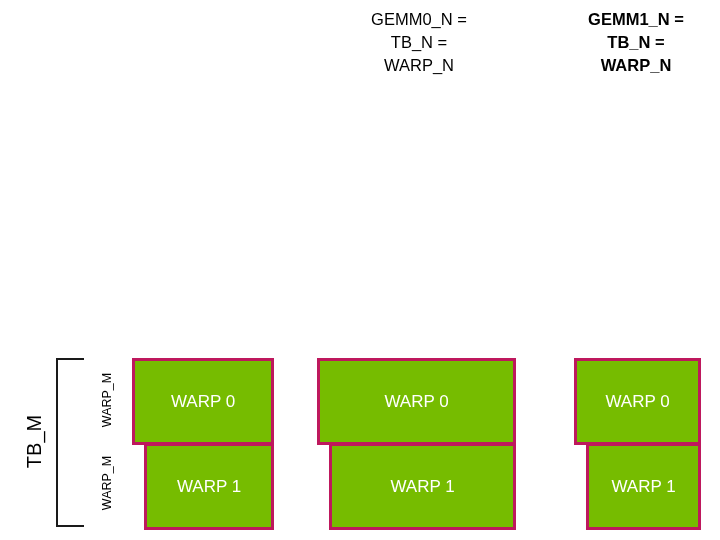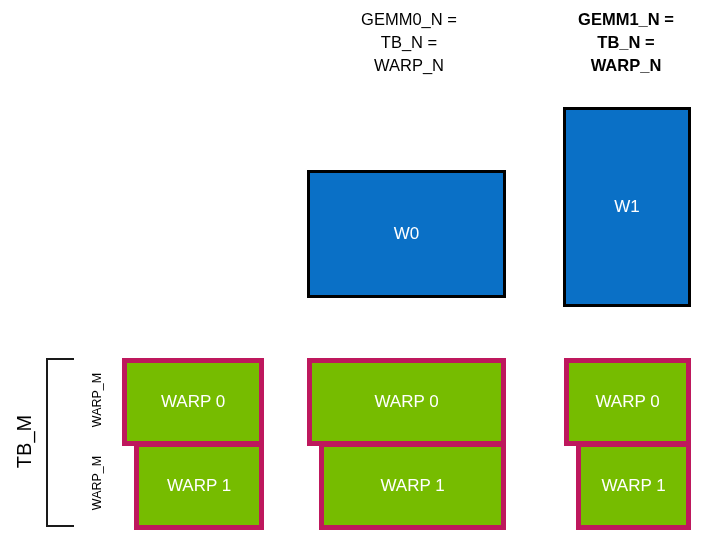--- a/index.html
+++ b/index.html
@@ -10,21 +10,21 @@
   body {
     width: 720px;
     height: 540px;
     position: relative;
     overflow: hidden;
     font-family: "Liberation Sans", sans-serif;
     color: #000000;
   }
   #stage {
     position: absolute;
-    left: 4px; top: 0;
+    left: 14px; top: 0;
     width: 580px;
     height: 540px;
   }
   .abs { position: absolute; }
 
   
   .col-caption {
     text-align: center;
     font-size: 16.5px;
     line-height: 1.38;
@@ -46,21 +46,21 @@
   }
 
   
   .green-col {
     box-sizing: border-box;
     display: flex;
     flex-direction: column;
   }
   .green-tile {
     background: #76BC00;
-    border: 5px solid #be185d;
+    border: 3px solid #be185d;
     box-sizing: border-box;
     flex: 1 1 0;
     display: flex;
     align-items: center;
     justify-content: center;
     color: #ffffff;
     font-size: 17px;
   }
   .green-tile + .green-tile {
     border-top-width: 2px;
@@ -99,27 +99,21 @@
 <div id="stage">
 
   <div class="abs col-caption" style="left:330px; top:8px; width:150px;">GEMM0_N =
 TB_N =
 WARP_N</div>
 
   <div class="abs col-caption" style="left:547px; top:8px; width:150px;font-weight:bold;">GEMM1_N =
 TB_N =
 WARP_N</div>
 
-  <div class="abs blue-tile" style="left:303px; top:170px; width:199px; height:128px;">
-    <span>W0</span>
-  </div>
 
-  <div class="abs blue-tile" style="left:559px; top:107px; width:128px; height:200px;">
-    <span>W1</span>
-  </div>
 
   <div class="abs bracket" style="left:42px; top:358px; width:28px; height:169px;"></div>
 
   <div class="abs rot-label tb-m-label" style="left:-15px; top:430px; width:70px;">TB_M</div>
 
   <div class="abs rot-label warp-m-label" style="left:58px; top:393px; width:70px;">WARP_M</div>
 
   <div class="abs rot-label warp-m-label" style="left:58px; top:476px; width:70px;">WARP_M</div>
 
   <div class="abs green-col" style="left:118px; top:358px; width:142px; height:172px;">

